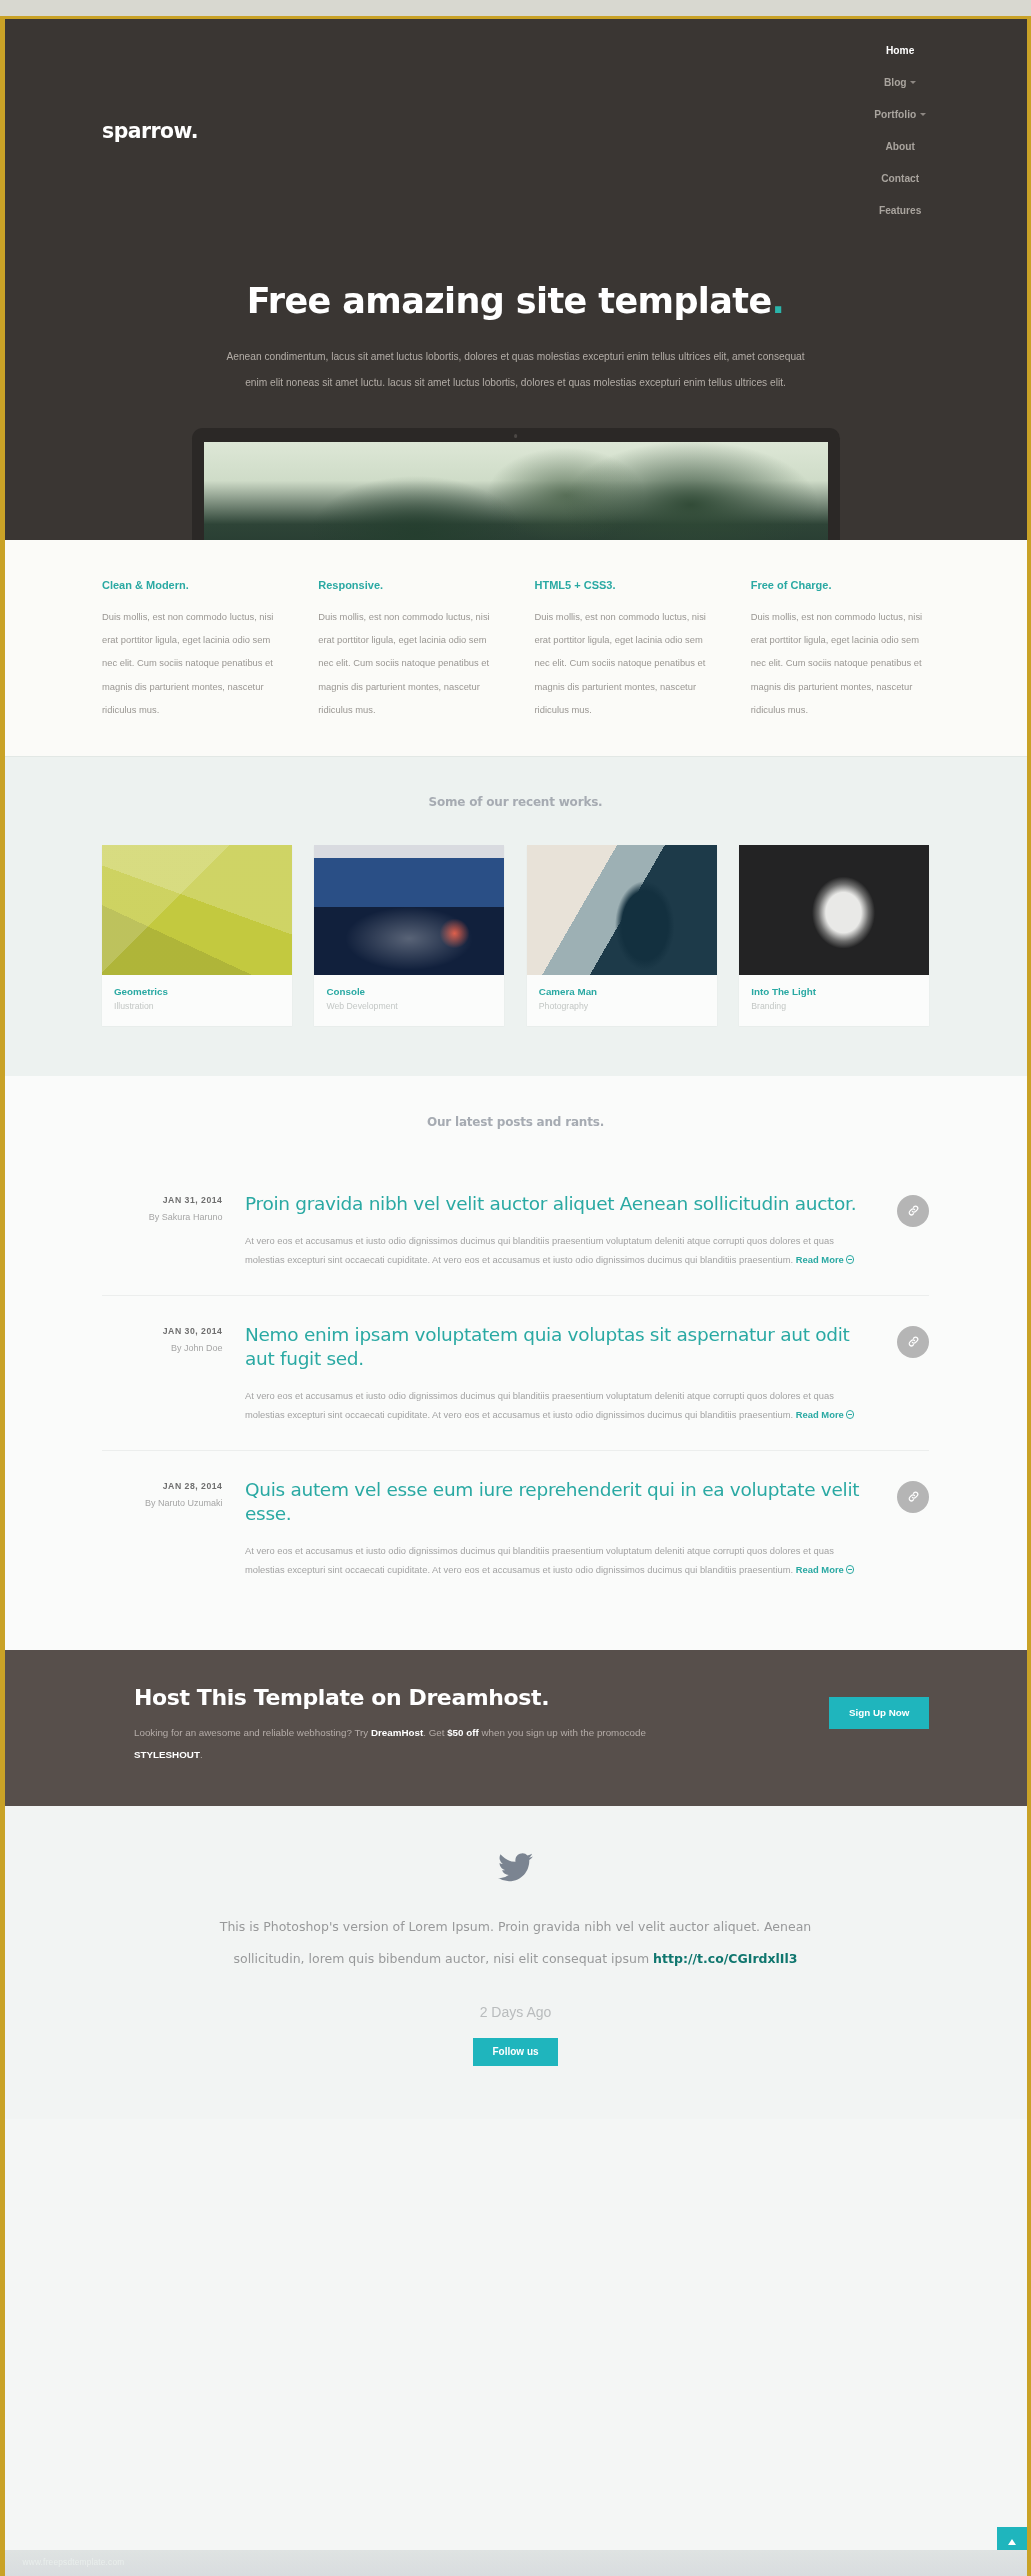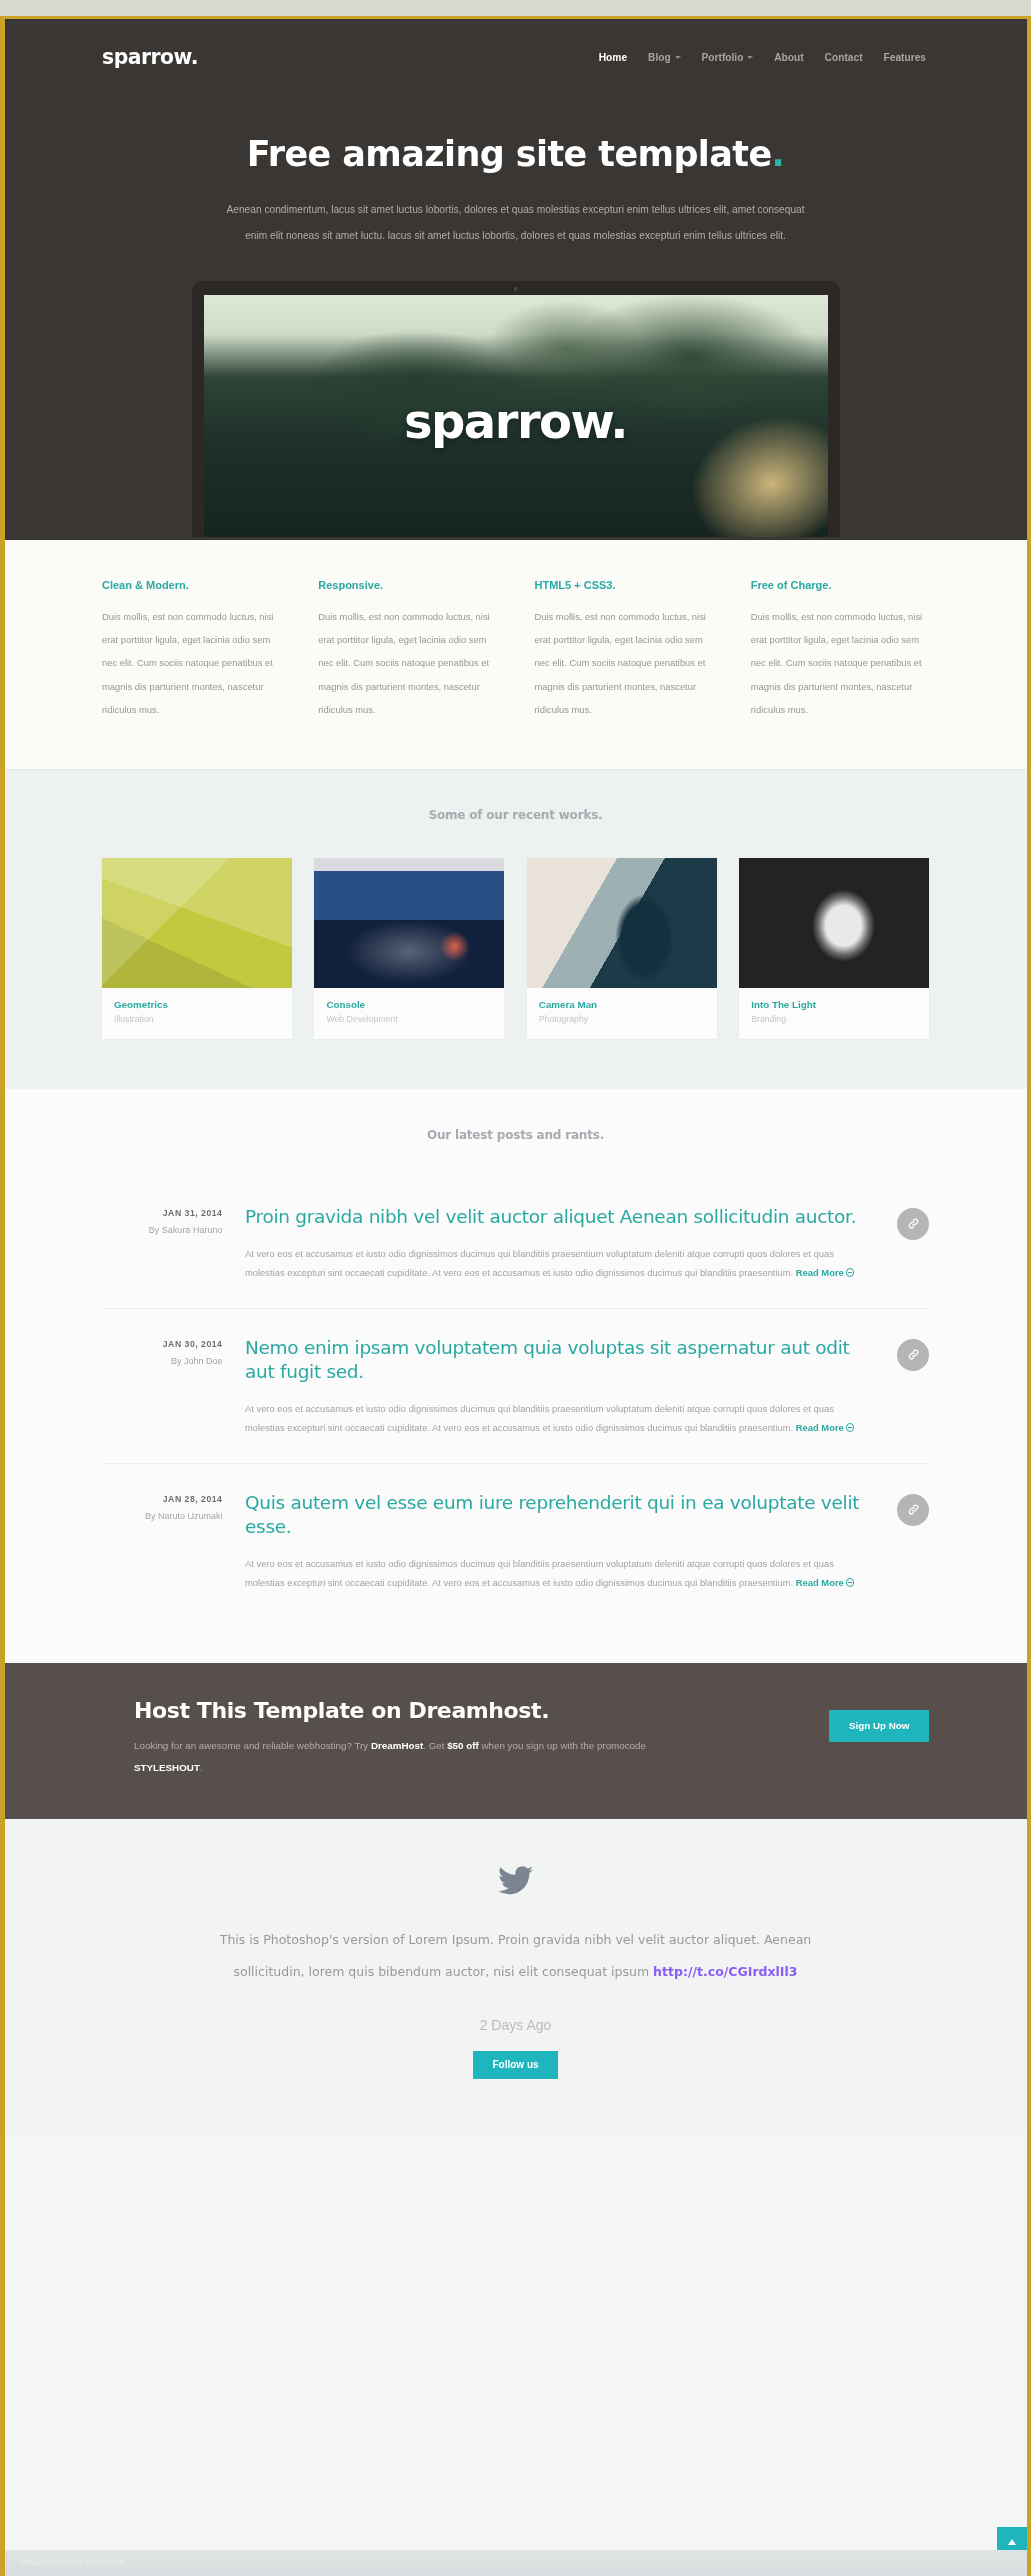--- a/index.html
+++ b/index.html
@@ -49,20 +49,21 @@
     letter-spacing: -0.5px;
     font-family: "DejaVu Sans", sans-serif;
     flex: 0 0 auto;
   }
   .navlinks {
     margin-left: auto;
     display: flex;
     align-items: center;
     gap: 21px;
     padding-right: 3px;
+    flex-direction: column;
   }
   .navlink {
     color: #a9a49e;
     font-size: 10.2px;
     font-weight: bold;
     text-decoration: none;
     white-space: nowrap;
     display: flex;
     align-items: center;
     gap: 3.8px;
@@ -146,21 +147,21 @@
     font-weight: bold;
     letter-spacing: -1.5px;
     font-family: "DejaVu Sans", sans-serif;
     z-index: 3;
     text-shadow: 0 1.5px 7.5px rgba(0,0,0,.35);
   }
 
   
   .features {
     background: #fbfbf8;
-    padding: 39px 0 47px 0;
+    padding: 39px 0 34px 0;
   }
   .wrap { max-width: 827px; margin: 0 auto; }
   .feat-grid {
     display: flex;
     gap: 38px;
   }
   .feat-col { flex: 1 1 0; }
   .feat-title {
     color: #2aa9a3;
     font-size: 11px;
@@ -361,21 +362,21 @@
   }
   .tw-icon { margin: 0 auto 26px auto; width: 35px; }
   .footer-text {
     color: #98999a;
     font-size: 12.5px;
     line-height: 32px;
     max-width: 664px;
     margin: 0 auto;
     font-family: "DejaVu Sans", sans-serif;
   }
-  .footer-link { color: #8b5cf6; text-decoration: none; font-weight: bold; }
+  .footer-link { color: #0f766e; text-decoration: none; font-weight: bold; }
   .footer-ago {
     color: #b9bcbd;
     font-size: 14px;
     margin-top: 29px;
   }
   .follow-btn {
     margin: 18px auto 0 auto;
     display: block;
     background: #1fb5bd;
     color: #ffffff;

